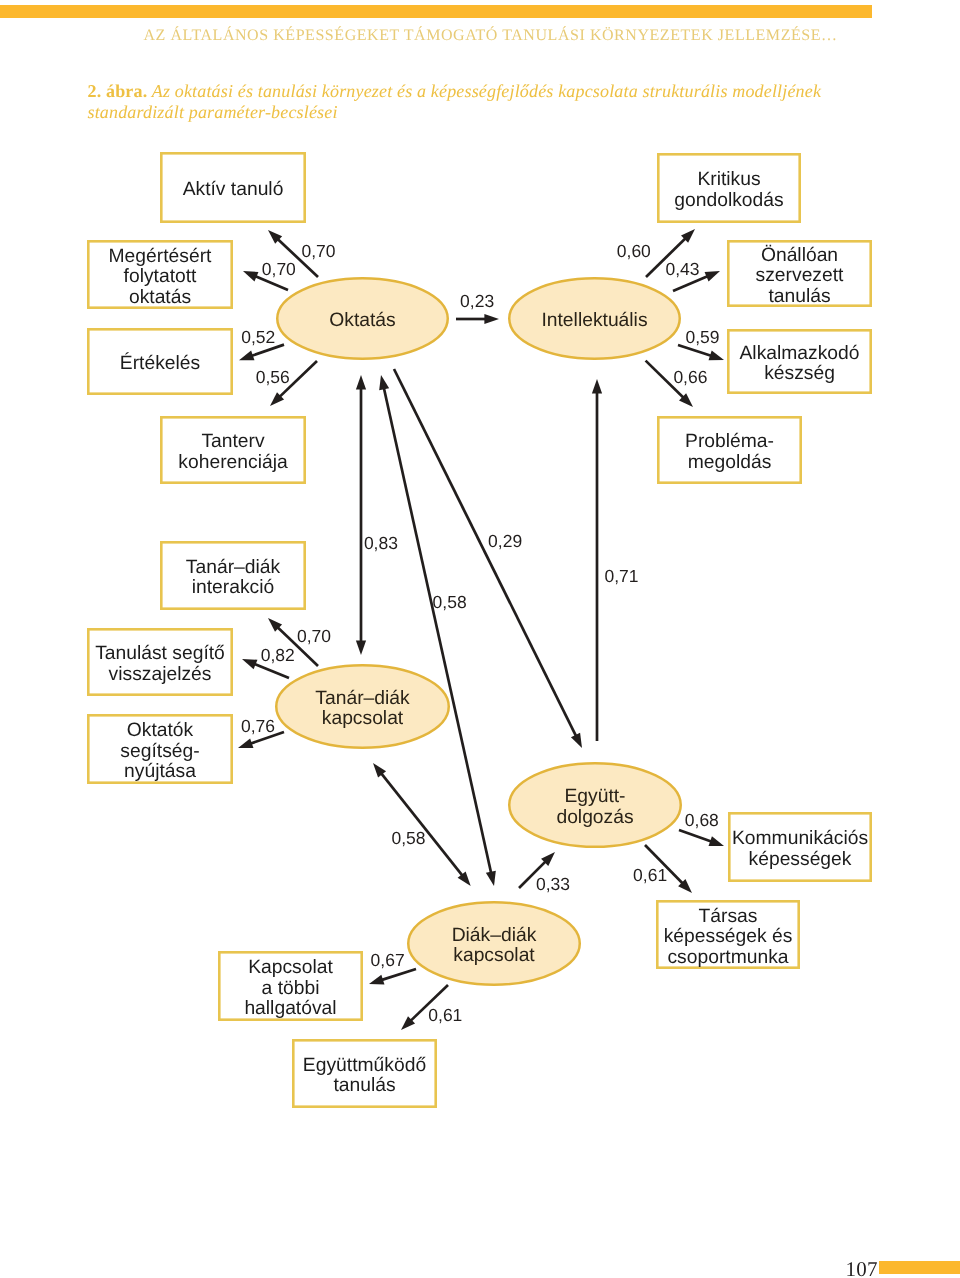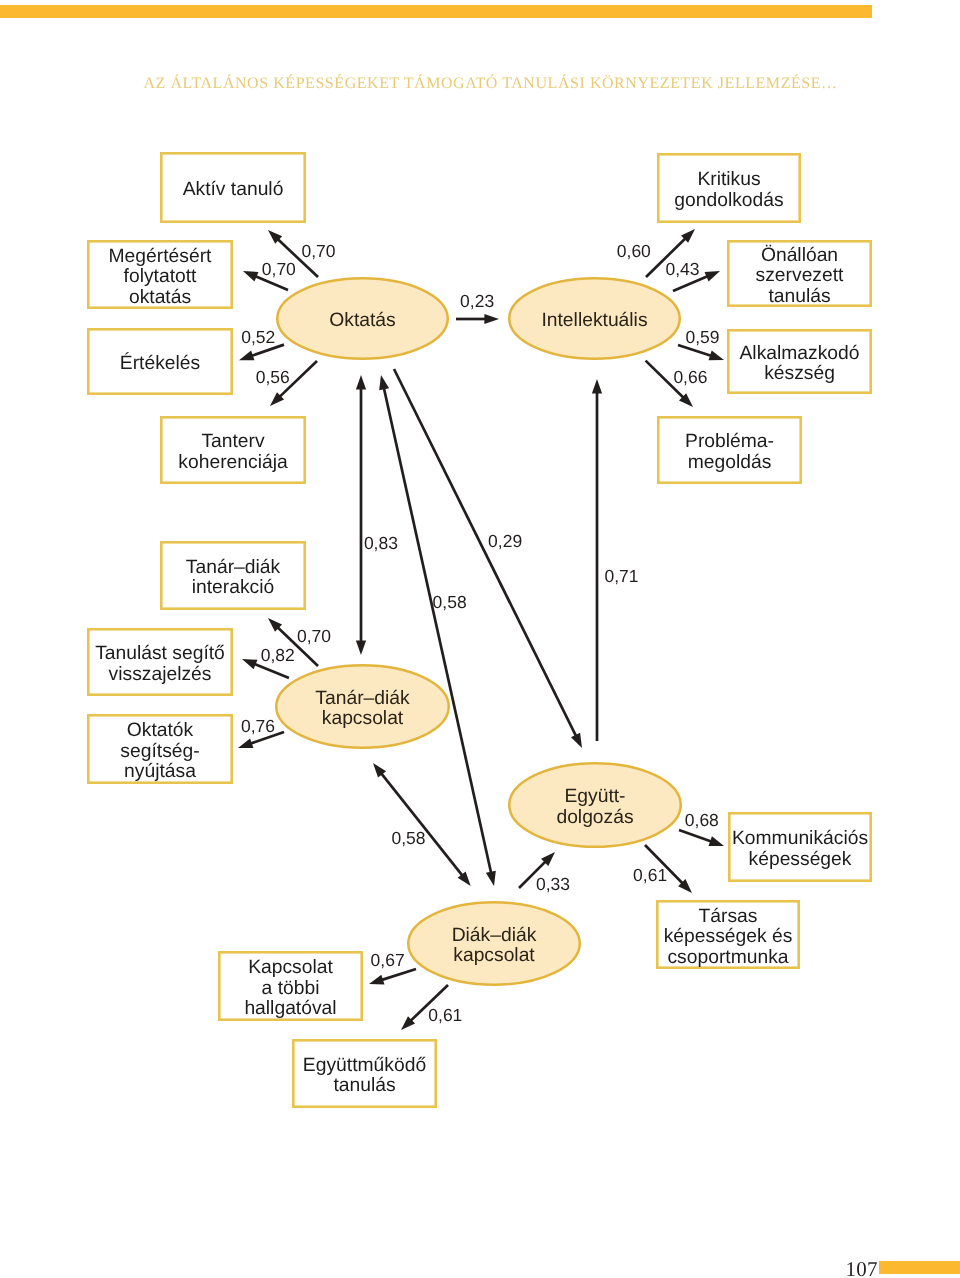--- a/index.html
+++ b/index.html
@@ -1,40 +1,41 @@
 <!DOCTYPE html>
 <html><head>
 <meta charset="utf-8">
 <title>SEM diagram</title>
 <style>
   html,body{margin:0;padding:0;background:#ffffff;-webkit-font-smoothing:antialiased;-moz-osx-font-smoothing:grayscale;text-rendering:geometricPrecision;}
   body{width:960px;height:1278px;font-family:"Liberation Sans",sans-serif;overflow:hidden;position:relative;}
   #page{position:absolute;left:0;top:0;width:960px;height:1278px;background:#ffffff;}
   .topbar{position:absolute;left:0px;top:5px;width:872px;height:13px;}
   .runhead{transform:translateZ(0);position:absolute;left:143.5px;top:27px;font-family:"Liberation Serif",serif;
-           font-size:16px;letter-spacing:0.55px;white-space:nowrap;font-weight:400;margin-top:48px;}
+           font-size:16px;letter-spacing:0.55px;white-space:nowrap;font-weight:400;}
   .caption{transform:translateZ(0);position:absolute;left:87.5px;top:81.3px;width:745px;letter-spacing:0.17px;
            font-family:"Liberation Serif",serif;font-size:18px;line-height:20.3px;font-style:italic;}
   .caption .lbl{font-style:normal;font-weight:bold;}
   .legend{transform:translateZ(0);position:absolute;left:86.5px;top:1132px;font-family:"Liberation Serif",serif;
           font-size:17.6px;color:#231f20;white-space:nowrap;}
   .legend .lbl{font-style:italic;}
   .pageno{transform:translateZ(0);position:absolute;left:845.5px;top:1257px;font-family:"Liberation Serif",serif;
           font-size:21px;color:#231f20;letter-spacing:0.2px;}
   .botbar{position:absolute;left:878.5px;top:1261px;width:81.5px;height:12.5px;}
   #diagram{position:absolute;left:0;top:0;width:960px;height:1278px;transform:translateZ(0);}
   .nlabel{font-family:"Liberation Sans",sans-serif;font-size:19.3px;text-anchor:middle;}
   .elabel{font-family:"Liberation Sans",sans-serif;font-size:17.5px;}
 </style>
 </head>
 <body>
 
 <div id="page">
   <div class="topbar" style="background: rgb(252, 184, 46);"></div>
   <div class="runhead" style="color: rgb(232, 203, 119);">AZ ÁLTALÁNOS KÉPESSÉGEKET TÁMOGATÓ TANULÁSI KÖRNYEZETEK JELLEMZÉSE…</div>
+  <div class="caption" style="color: rgb(238, 192, 67);"><span class="lbl">2. ábra.</span> <span>Az oktatási és tanulási környezet és a képességfejlődés kapcsolata strukturális modelljének standardizált paraméter-becslései</span></div>
 
   <svg id="diagram" viewBox="0 0 960 1278">
       <g>
         <g>
           <line x1="318" y1="277" x2="277.89330648835147" y2="239.29970809905038" stroke="#221e1d" stroke-width="2.7" stroke-linecap="butt"></line>
           <path d="M 268 230 L 282.13100501068556 236.28368501661092 L 275.1449229212531 243.71568723941138 Z" fill="#221e1d"></path>
           <text x="301.5" y="257.3" class="elabel" fill="#221e1d">0,70</text>
         </g>
         <g>
           <line x1="288" y1="290" x2="255.5087265448438" y2="276.281462318934" stroke="#221e1d" stroke-width="2.7" stroke-linecap="butt"></line>

